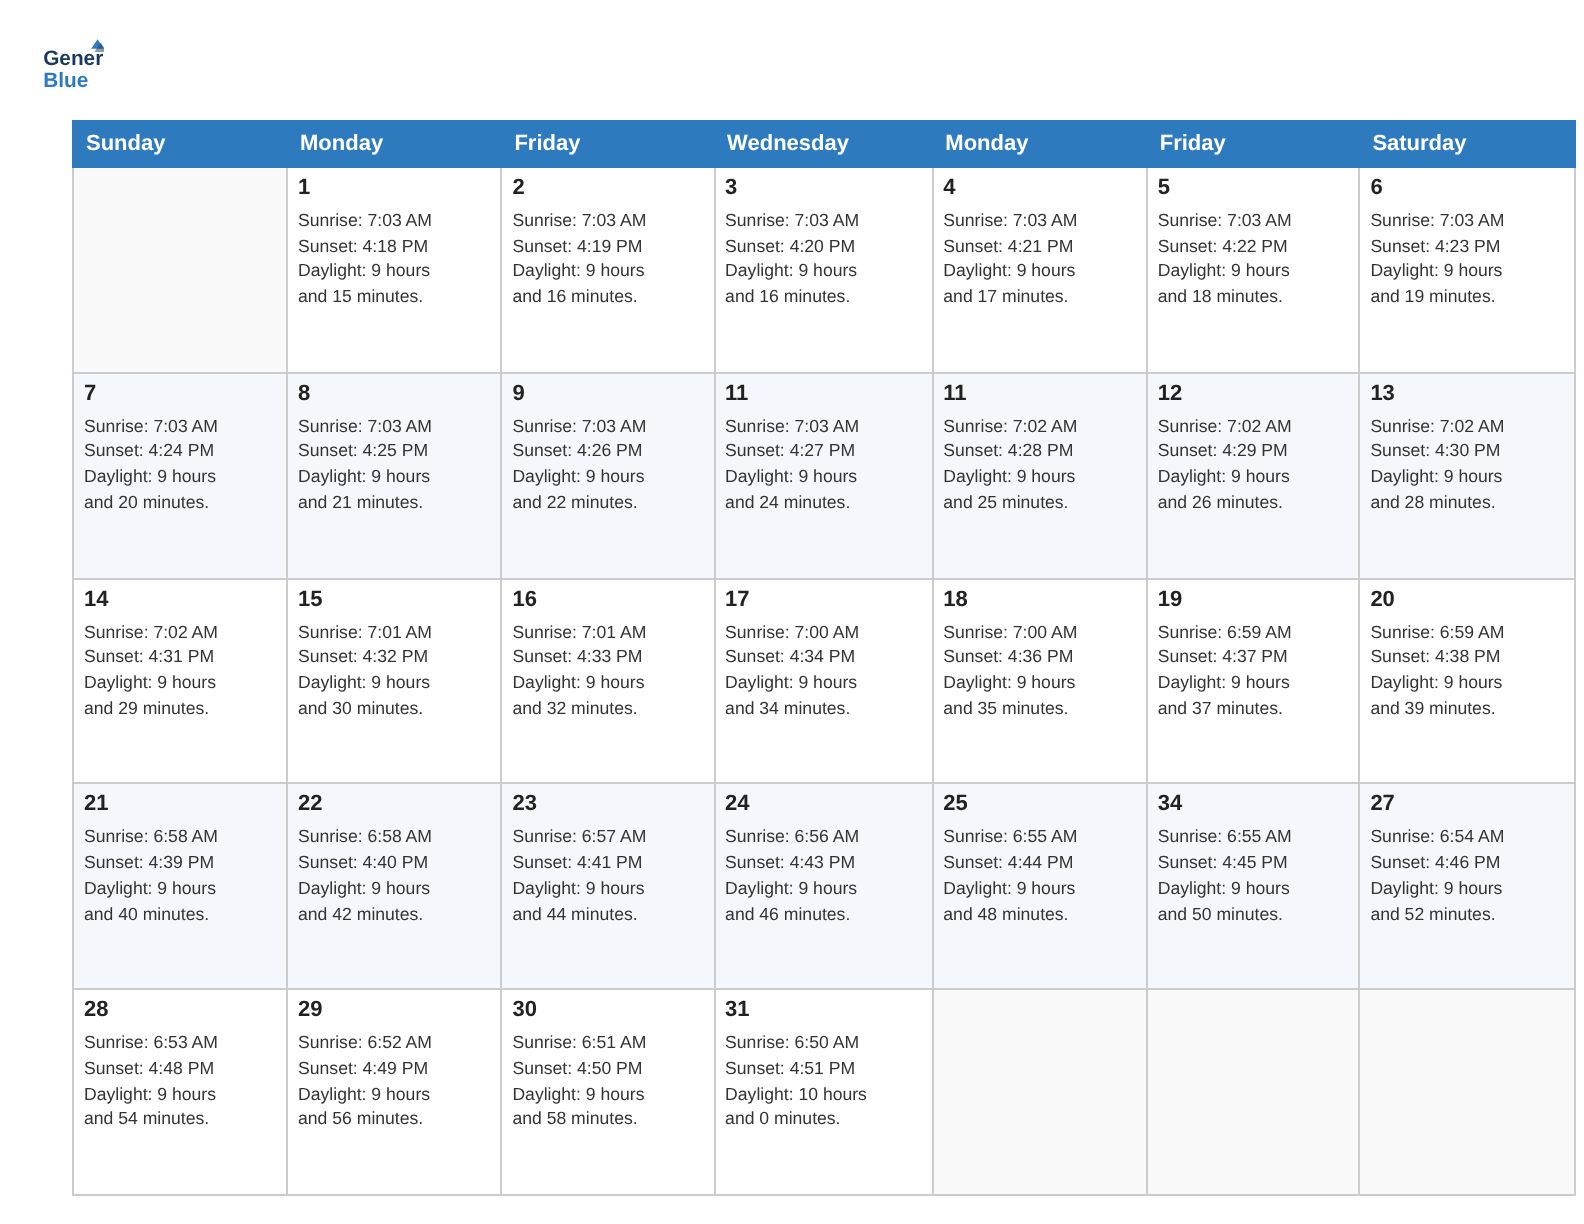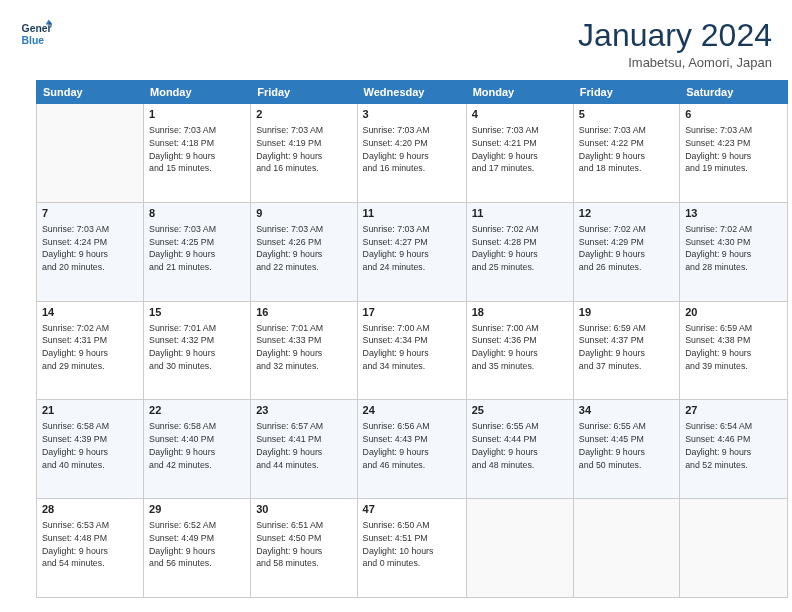--- a/index.html
+++ b/index.html
@@ -97,24 +97,20 @@
 
 <div class="page">
   <div class="header">
     <div class="logo">
       <svg class="logo-icon" viewBox="0 0 40 40">
         <text x="2" y="18" font-size="13" font-weight="bold" fill="#1a3a5c" font-family="Arial">General</text>
         <text x="2" y="32" font-size="13" font-weight="bold" fill="#2e7abf" font-family="Arial">Blue</text>
         <polygon points="32,8 40,8 36,2" fill="#2e7abf"></polygon>
         <polygon points="34,10 42,10 38,4" fill="#1a3a5c" opacity="0.5"></polygon>
       </svg>
-    </div>
-    <div class="title-block">
-      <div class="main-title">January 2024</div>
-      <div class="subtitle">Imabetsu, Aomori, Japan</div>
     </div>
   </div>
 
   <table class="calendar">
     <thead>
       <tr>
         <th>Sunday</th>
         <th>Monday</th>
         <th>Friday</th>
         <th>Wednesday</th>
@@ -248,21 +244,21 @@
           </td>
           <td>
             <div class="day-number">29</div>
             <div class="day-info">Sunrise: 6:52 AM<br>Sunset: 4:49 PM<br>Daylight: 9 hours<br>and 56 minutes.</div>
           </td>
           <td>
             <div class="day-number">30</div>
             <div class="day-info">Sunrise: 6:51 AM<br>Sunset: 4:50 PM<br>Daylight: 9 hours<br>and 58 minutes.</div>
           </td>
           <td>
-            <div class="day-number">47</div>
+            <div class="day-number">31</div>
             <div class="day-info">Sunrise: 6:50 AM<br>Sunset: 4:51 PM<br>Daylight: 10 hours<br>and 0 minutes.</div>
           </td>
           <td class="empty"></td>
           <td class="empty"></td>
           <td class="empty"></td>
         </tr>
       </tbody>
   </table>
 </div>
 

